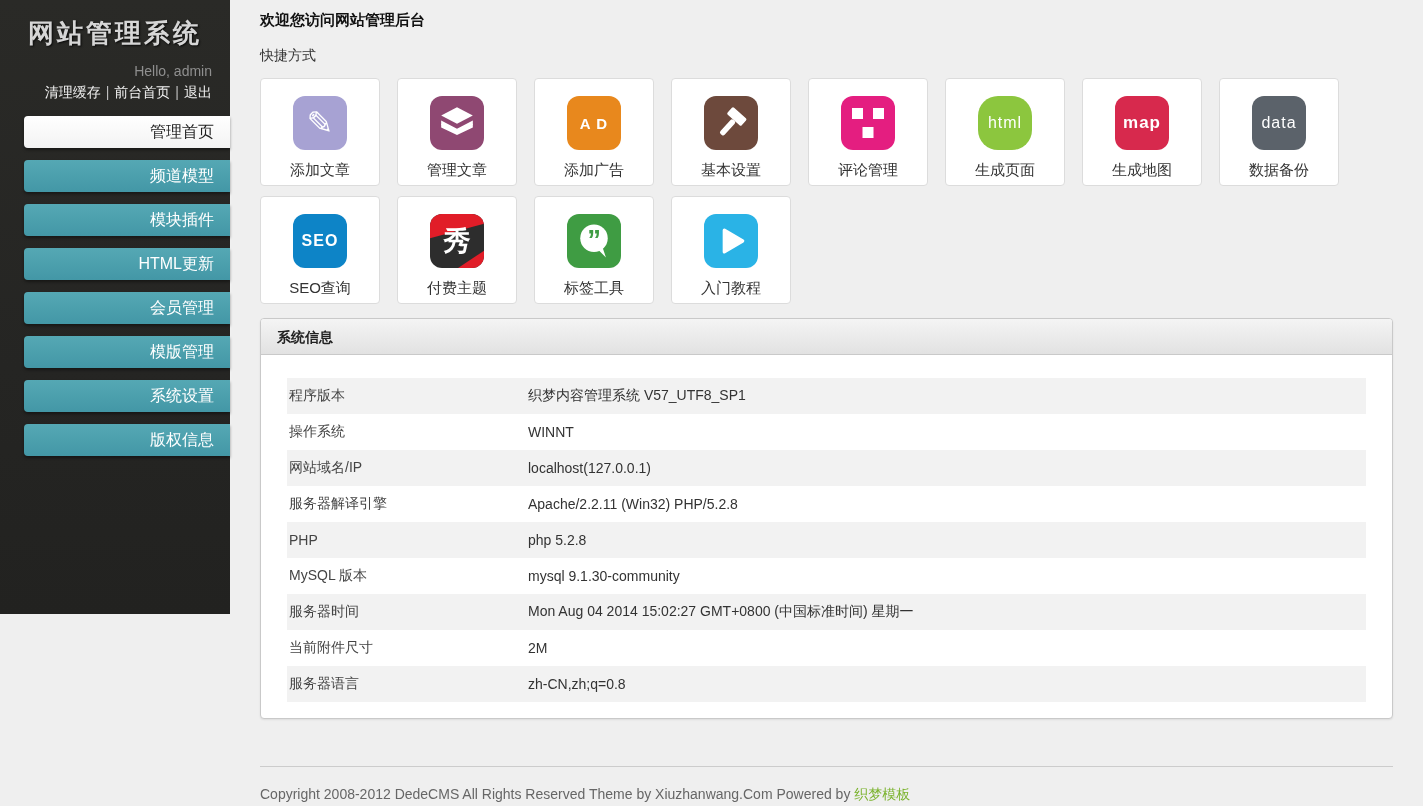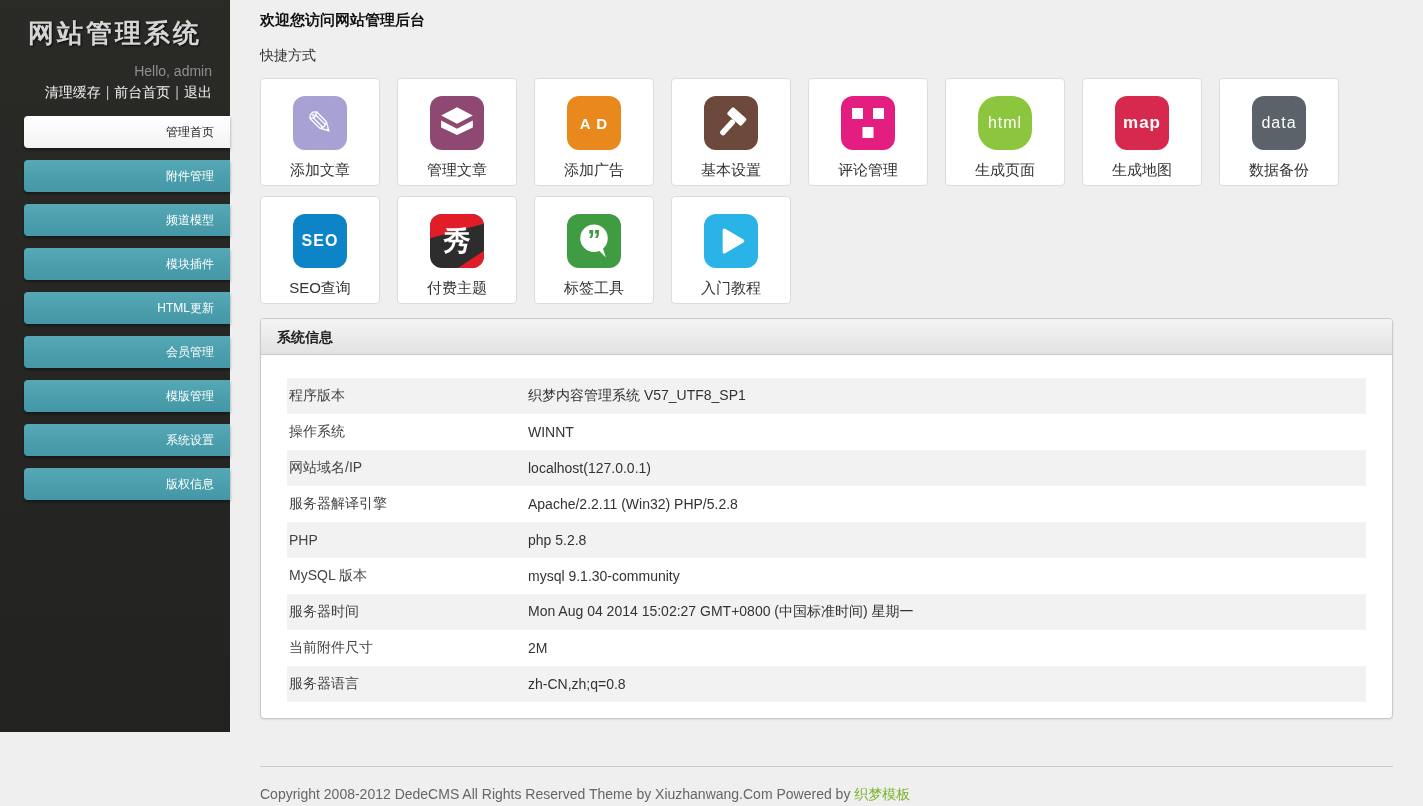--- a/index.html
+++ b/index.html
@@ -6,21 +6,21 @@
   html, body { width: 1423px; height: 806px; overflow: hidden; }
   body {
     font-family: "Liberation Sans", "DejaVu Sans", sans-serif;
     background: #efefef;
     color: #333;
     display: flex;
   }
 
   
   .sidebar {
-    width: 230px; min-width: 230px; height: 732px;
+    width: 230px; min-width: 230px; height: 614px;
     background: linear-gradient(180deg, #2a2a27 0%, #252523 60%, #222220 100%);
     position: relative;
   }
   .sidebar-title {
     margin: 16px 10px 0;
     font-size: 26px; font-weight: bold; letter-spacing: 3px;
     color: #d6d6d6; text-align: center;
     text-shadow: 1px 1px 2px rgba(0,0,0,.8);
   }
   .greeting {
@@ -32,21 +32,21 @@
     text-align: right; font-size: 14px; color: #e9e9e9;
   }
   .quick-links a { color: #f2f2f2; text-decoration: none; cursor: pointer; }
   .quick-links .sep { color: #bdbdbd; margin: 0 5px; }
   .menu { list-style: none; margin-top: 14px; }
   .menu li {
     height: 32px; line-height: 32px;
     margin: 0 0 12px 24px;
     border-radius: 4px 0 0 4px;
     text-align: right; padding-right: 16px;
-    font-size: 12px; color: #fff;
+    font-size: 16px; color: #fff;
     background: linear-gradient(180deg, #55a8b4 0%, #4397a6 100%);
     box-shadow: 0 2px 3px rgba(0,0,0,.4);
     cursor: pointer;
   }
   .menu li.active {
     background: linear-gradient(180deg, #ffffff 0%, #f3f3f3 100%);
     color: #1d1d1d; font-weight: normal;
   }
 
   
@@ -117,21 +117,20 @@
 <body>
 
 <aside class="sidebar">
   <div class="sidebar-title">网站管理系统</div>
   <div class="greeting">Hello, admin</div>
   <div class="quick-links">
     <a>清理缓存</a><span class="sep">|</span><a>前台首页</a><span class="sep">|</span><a>退出</a>
   </div>
   <ul class="menu">
       <li class="active">管理首页</li>
-      <li class="">附件管理</li>
       <li class="">频道模型</li>
       <li class="">模块插件</li>
       <li class="">HTML更新</li>
       <li class="">会员管理</li>
       <li class="">模版管理</li>
       <li class="">系统设置</li>
       <li class="">版权信息</li>
     </ul>
 </aside>
 

